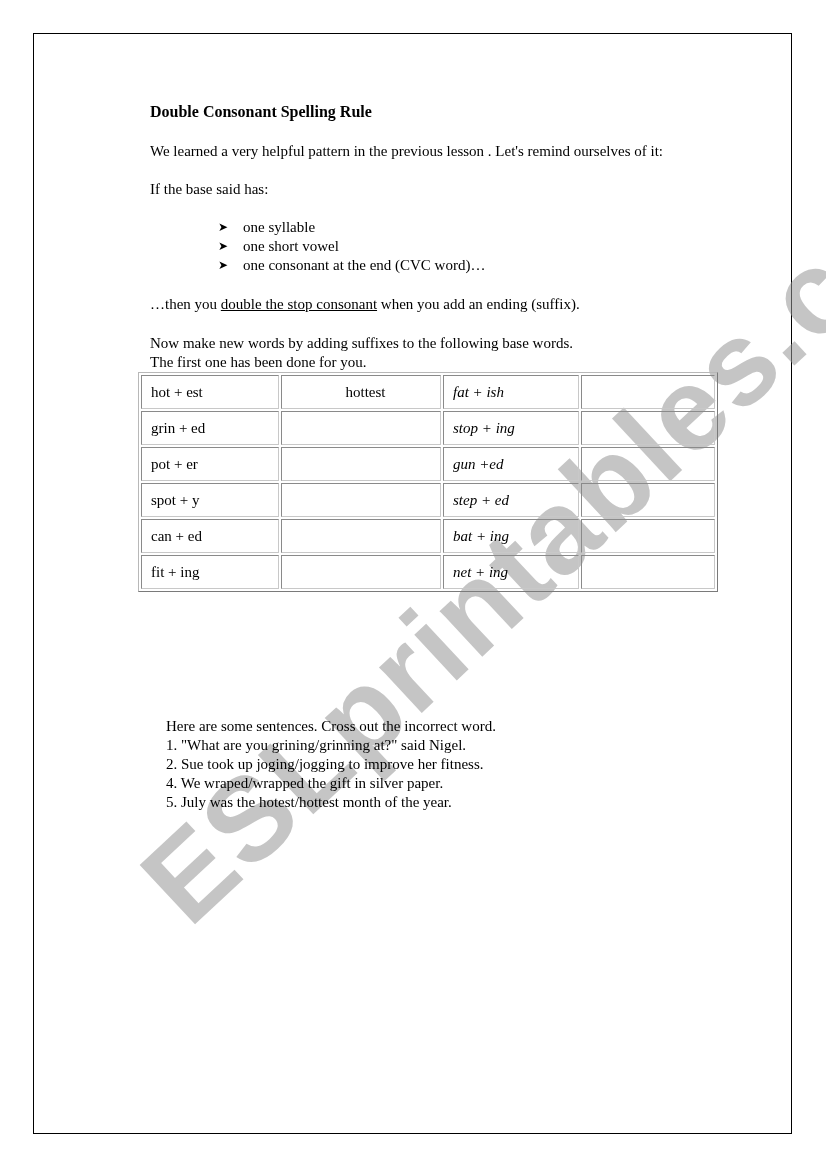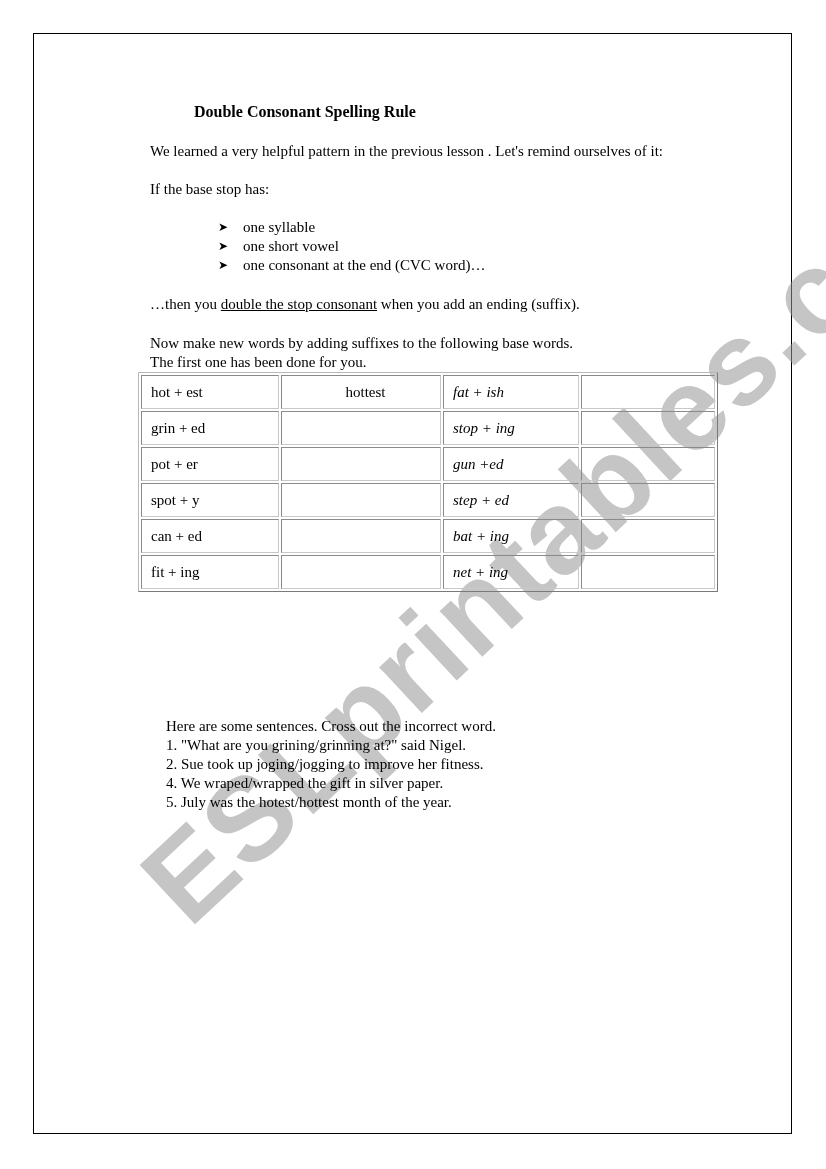--- a/index.html
+++ b/index.html
@@ -32,21 +32,20 @@
       font-size: 15px;
       line-height: 19px;
     }
     .title {
       position: absolute;
       top: 102px;
       left: 0;
       font-weight: bold;
       font-size: 16px;
       white-space: nowrap;
-      margin-left: 44px;
     }
     .p {
       position: absolute;
       left: 0;
       white-space: nowrap;
     }
     .bullets {
       position: absolute;
       left: 68px;
       top: 218px;
@@ -121,21 +120,21 @@
 </head>
 <body>
 
 <div class="page-border"></div>
 
 <div class="watermark">ESLprintables.com</div>
 
 <div class="content">
   <div class="title">Double Consonant Spelling Rule</div>
   <div class="p" style="top:142px">We learned a very helpful pattern in the previous lesson . Let's remind ourselves of it:</div>
-  <div class="p" style="top:180px">If the base stop has:</div>
+  <div class="p" style="top:180px">If the base said has:</div>
 
   <ul class="bullets">
     <li>
       <span class="arrow">➤</span>
       <span>one syllable</span>
     </li>
     <li>
       <span class="arrow">➤</span>
       <span>one short vowel</span>
     </li>

